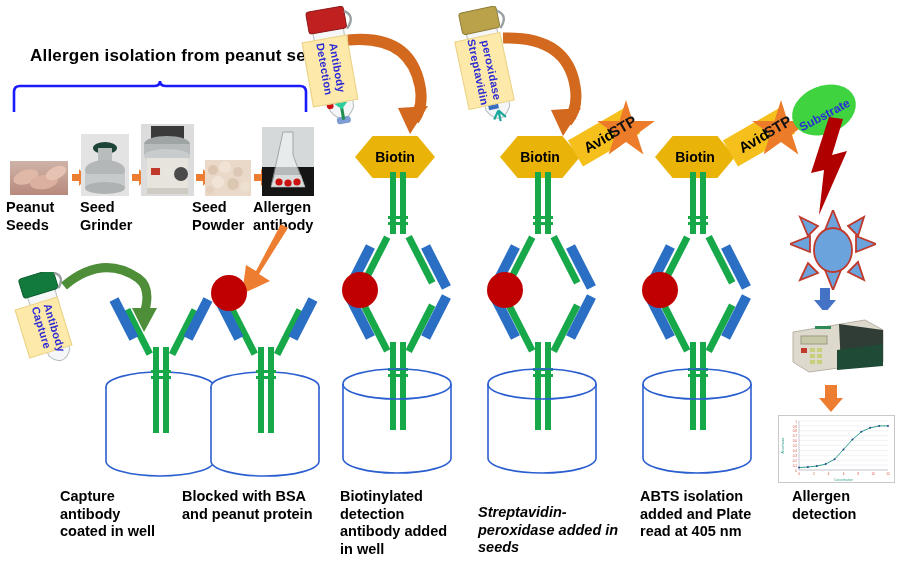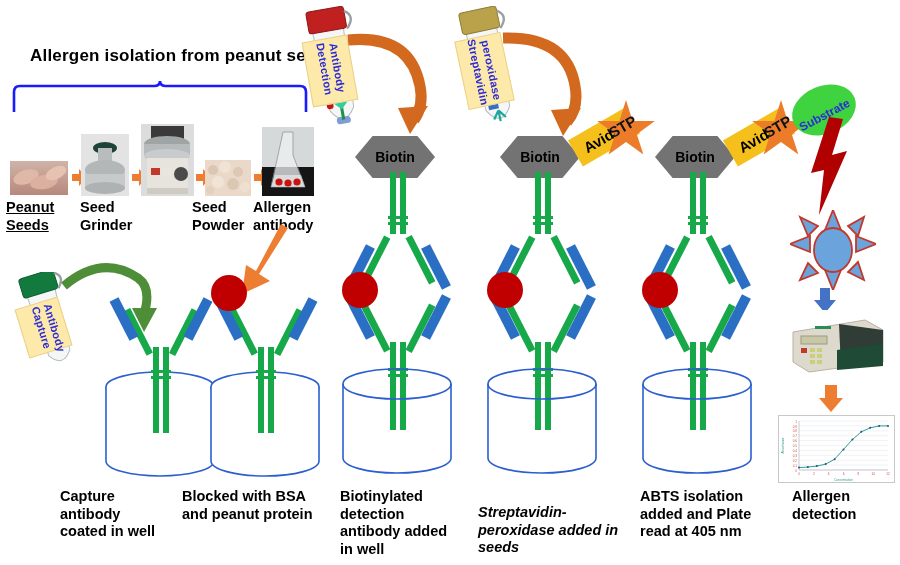--- a/index.html
+++ b/index.html
@@ -8,21 +8,21 @@
   .abs{position:absolute;}
   .ttl{font-size:17px;font-weight:bold;letter-spacing:.2px;}
   .cap{font-size:14.5px;font-weight:bold;line-height:1.22;}
   .photo{border:0;background:#dcdcdc;overflow:hidden;position:absolute;}
   .oarrow{position:absolute;}
   
   .tube{position:absolute;}
   .tlabel{position:absolute;background:#fde9a9;border:1px solid #e9d28a;}
   .vtext{position:absolute;transform-origin:0 0;white-space:nowrap;
          font-weight:bold;font-size:11px;color:#2b2bd6;letter-spacing:.3px;}
-  .hexa{position:absolute;background:#737373;color:#000;font-weight:bold;
+  .hexa{position:absolute;background:#eab308;color:#000;font-weight:bold;
         display:flex;align-items:center;justify-content:center;font-size:14px;
         clip-path:polygon(22% 0,78% 0,100% 50%,78% 100%,22% 100%,0 50%);}
   .band{position:absolute;background:#f5c01c;color:#000;font-weight:bold;
         display:flex;align-items:center;justify-content:center;font-size:15px;}
   .star{position:absolute;background:#ec7c2a;
         clip-path:polygon(50% 0,61% 35%,98% 35%,68% 57%,79% 91%,50% 70%,21% 91%,32% 57%,2% 35%,39% 35%);}
   .startx{position:absolute;font-weight:bold;font-size:15px;color:#111;}
   .subell{position:absolute;background:#3fd43f;border-radius:50%;}
   .subtx{position:absolute;font-weight:bold;font-size:12px;color:#2b2bd6;}
   .chart{position:absolute;background:#fff;border:1px solid #c9c9c9;}
@@ -105,21 +105,21 @@
       <rect width="52" height="69" fill="#151515"></rect>
       <rect x="0" y="0" width="52" height="40" fill="#d6d9da"></rect>
       <path d="M21,5 L31,5 L31,28 L43,60 L9,60 Z" fill="#eef1f2" opacity="0.75" stroke="#8d9495"></path>
       <path d="M13,48 L39,48 L43,60 L9,60 Z" fill="#f2f4f4" opacity="0.6"></path>
       <circle cx="17" cy="55" r="3.6" fill="#cc1111"></circle>
       <circle cx="26" cy="56" r="3.6" fill="#cc1111"></circle>
       <circle cx="35" cy="55" r="3.6" fill="#cc1111"></circle>
     </svg>
 </div>
 
-<div class="abs cap" style="left:6px;top:199px;text-decoration:underline;">
+<div class="abs cap" style="left:6px;top:199px;">
   <div>Peanut</div>
   <div>Seeds</div>
 </div>
 <div class="abs cap" style="left:80px;top:199px;">
   <div>Seed</div>
   <div>Grinder</div>
 </div>
 <div class="abs cap" style="left:192px;top:199px;">
   <div>Seed</div>
   <div>Powder</div>

